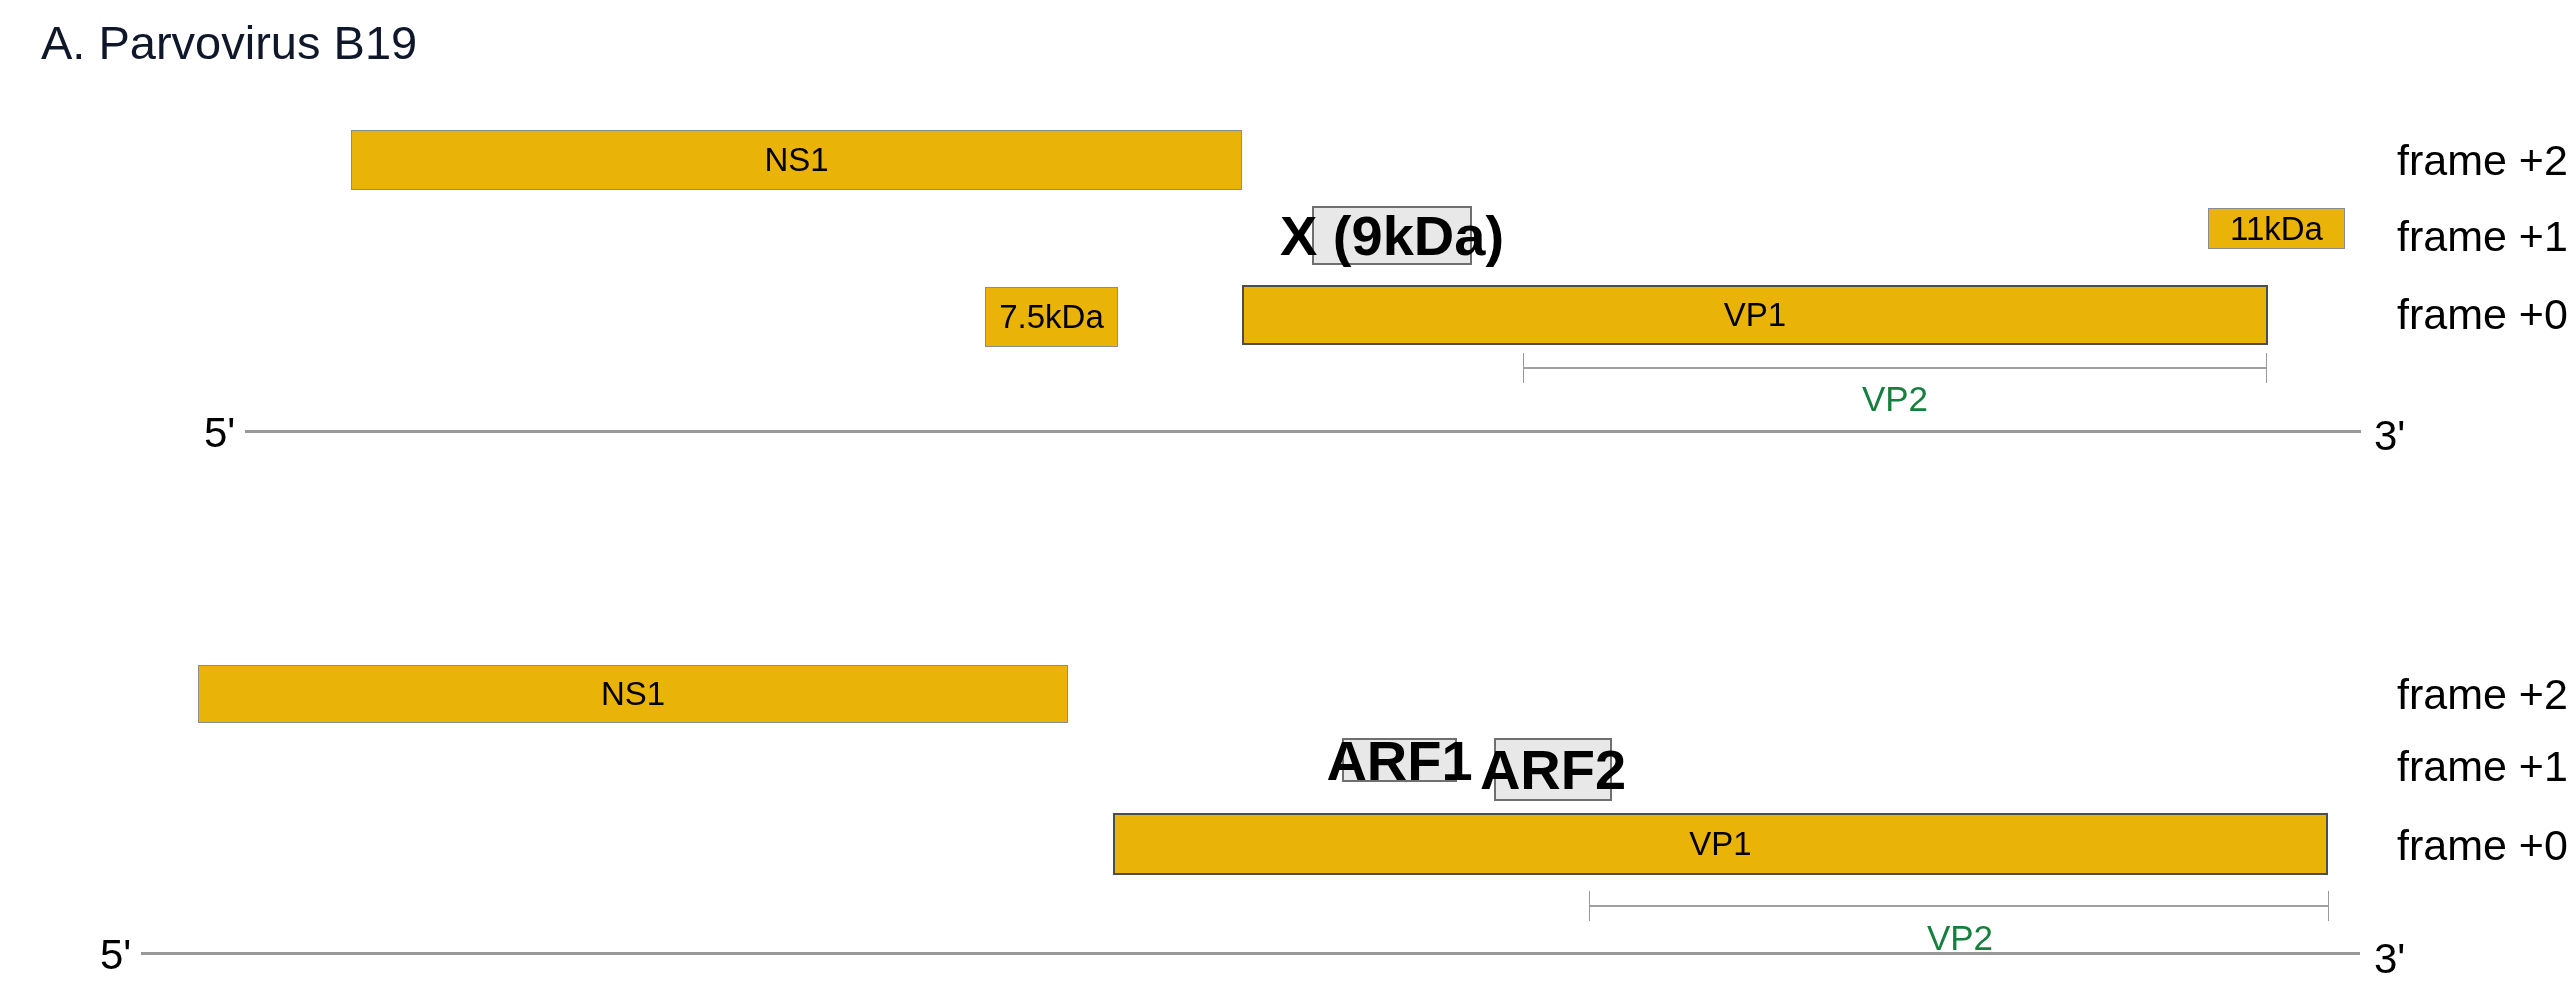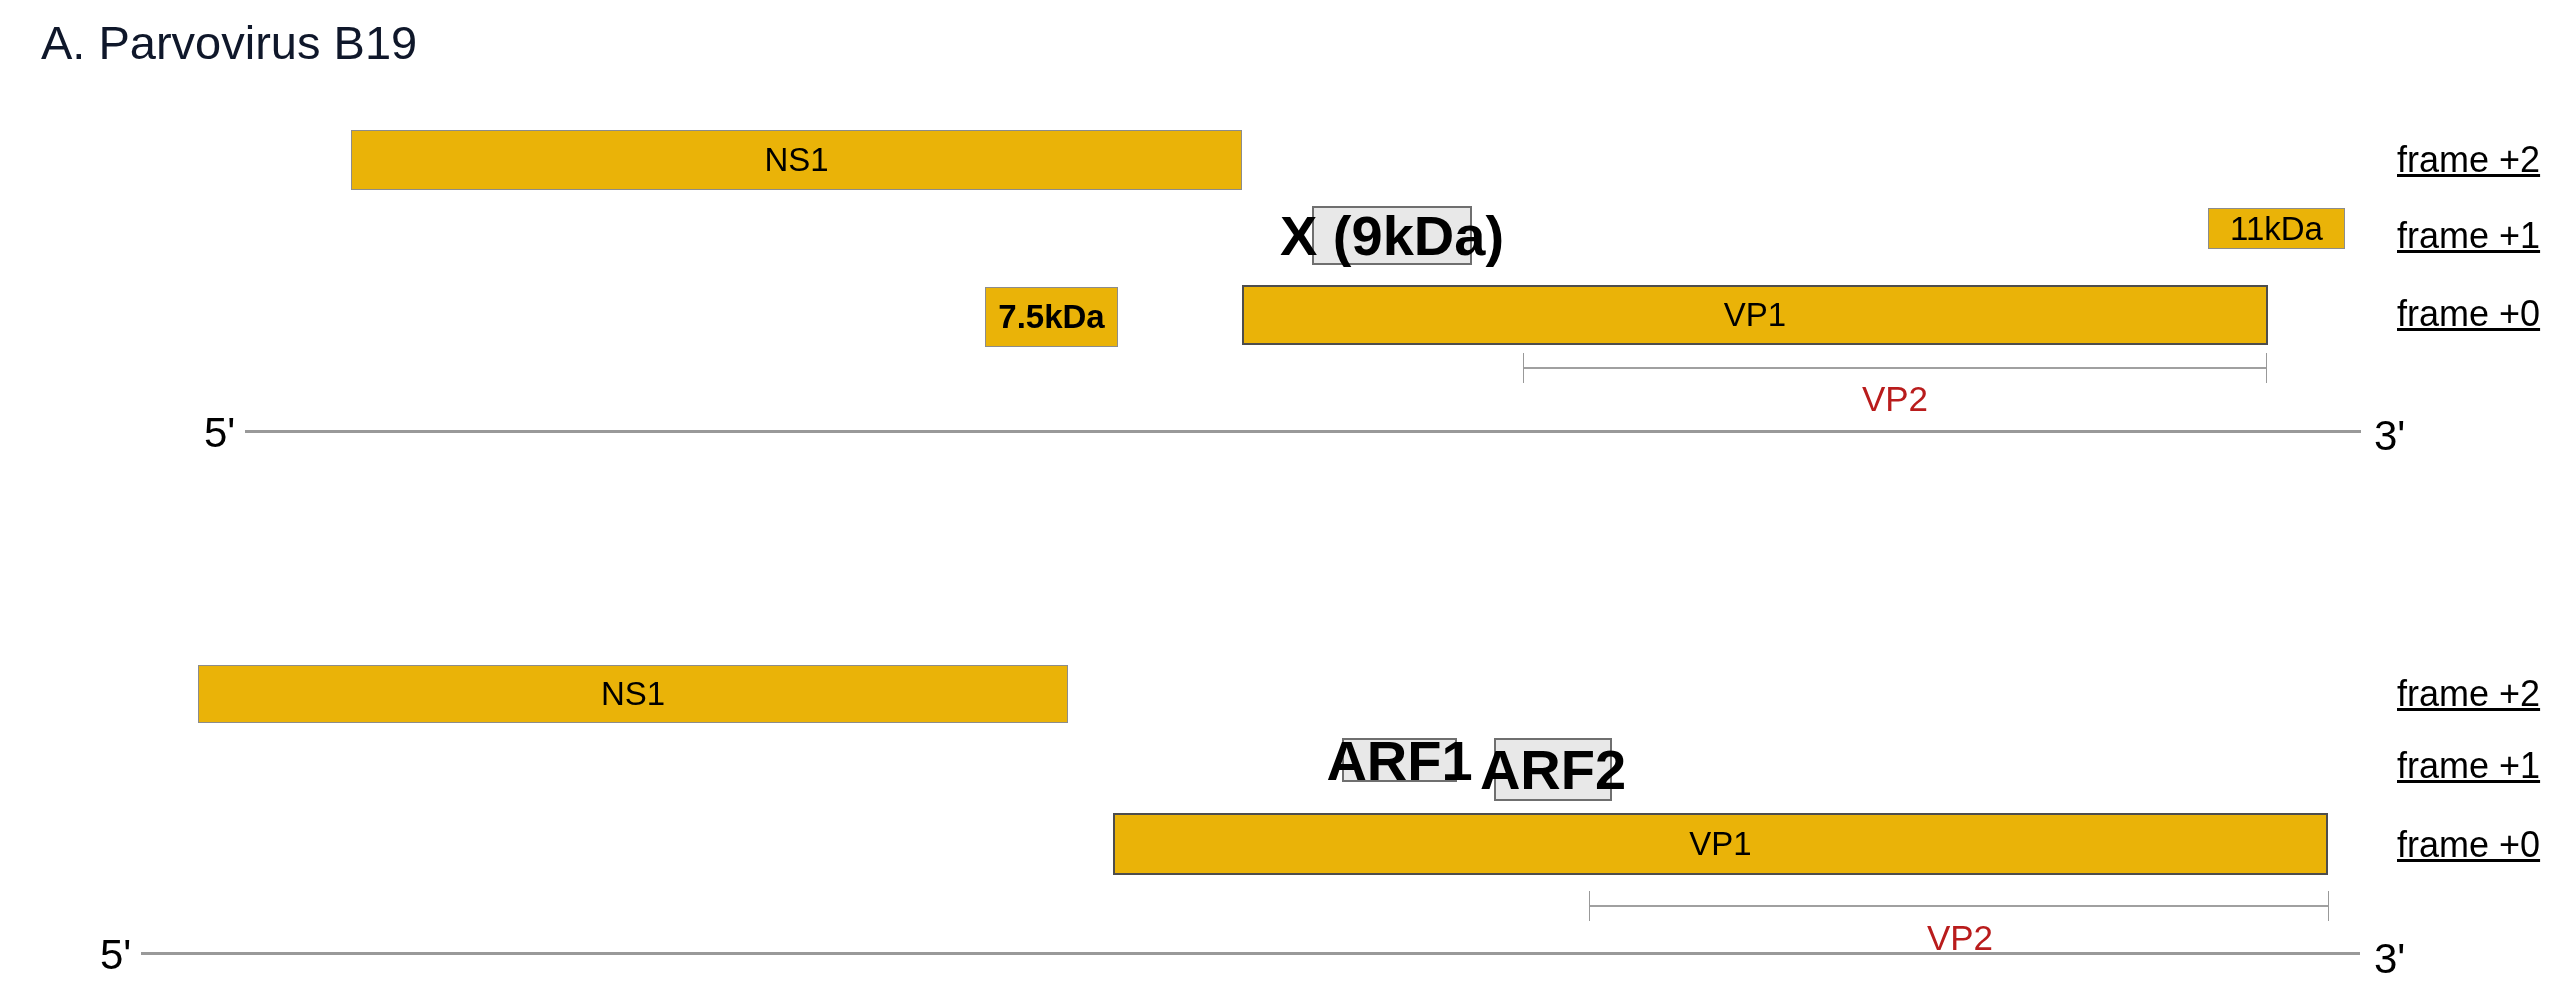--- a/index.html
+++ b/index.html
@@ -43,23 +43,22 @@
     background: #e8e8e8;
     border: 2.5px solid #6f6f6f;
     font-weight: bold;
     font-size: 56px;
   }
 
   .frame-label {
     position: absolute;
     left: 2397px;
     transform: translateY(-50%);
-    font-size: 36px;
+    font-size: 43px;
     white-space: nowrap;
-    text-decoration: underline;
   }
 
   .genome-line {
     position: absolute;
     height: 2.5px;
     background: #999999;
   }
 
   .prime-label {
     position: absolute;
@@ -82,21 +81,21 @@
     height: 2.5px;
     margin-top: -1.2px;
     background: #a0a0a0;
   }
 
   .vp2-label {
     position: absolute;
     width: 124px;
     text-align: center;
     font-size: 35px;
-    color: #b91c1c;
+    color: #15803d;
   }
 </style>
 </head>
 <body>
 
 <div id="canvas">
 
   <div class="abs panel-title" style="left:41px; top:17.3px;">A. Parvovirus B19</div>
 
   <div class="frame-label" style="top:160px;">frame +2</div>
@@ -108,21 +107,21 @@
   </div>
 
   <div class="gene-box gray-fill" style="left:1312px; top:206px; width:160px; height:59px;">
     <span>X (9kDa)</span>
   </div>
 
   <div class="gene-box" style="left:2208px; top:208px; width:137px; height:41px;">
     <span>11kDa</span>
   </div>
 
-  <div class="gene-box" style="left:985px; top:287px; width:133px; height:60px;font-weight:bold;">
+  <div class="gene-box" style="left:985px; top:287px; width:133px; height:60px;">
     <span>7.5kDa</span>
   </div>
 
   <div class="gene-box dark-border" style="left:1242px; top:285px; width:1026px; height:60px;">
     <span>VP1</span>
   </div>
 
   <div class="vp2-bracket" style="left:1523px; top:353px; width:744px;">
     <div class="bar"></div>
   </div>

